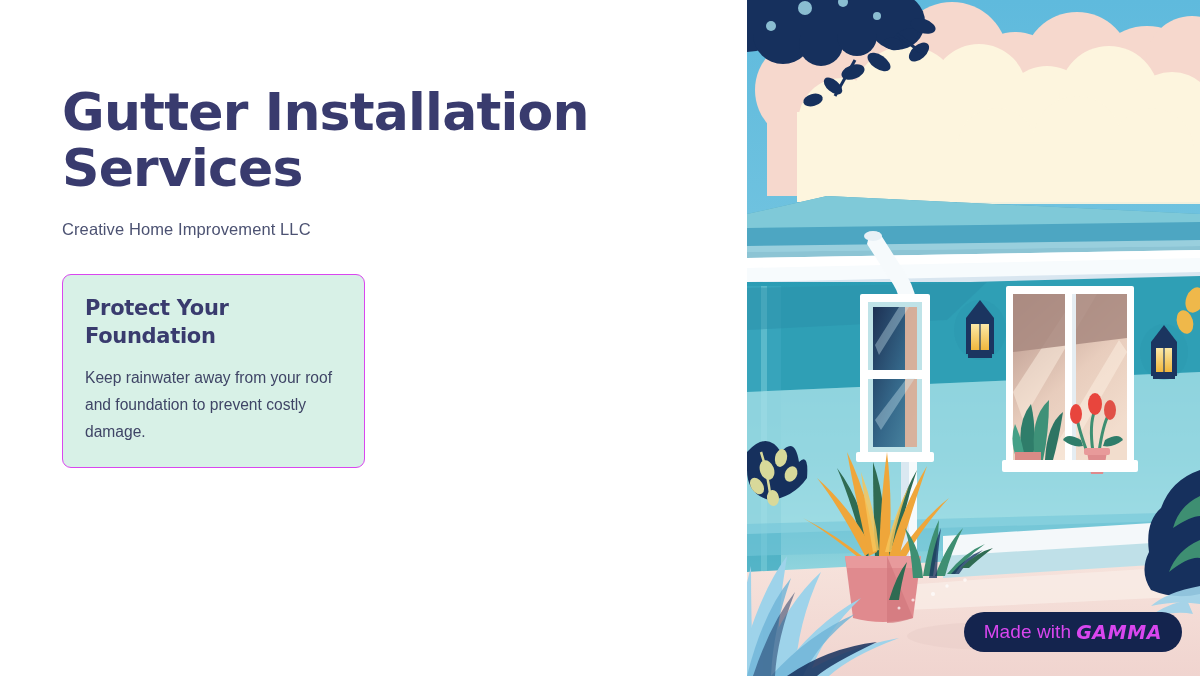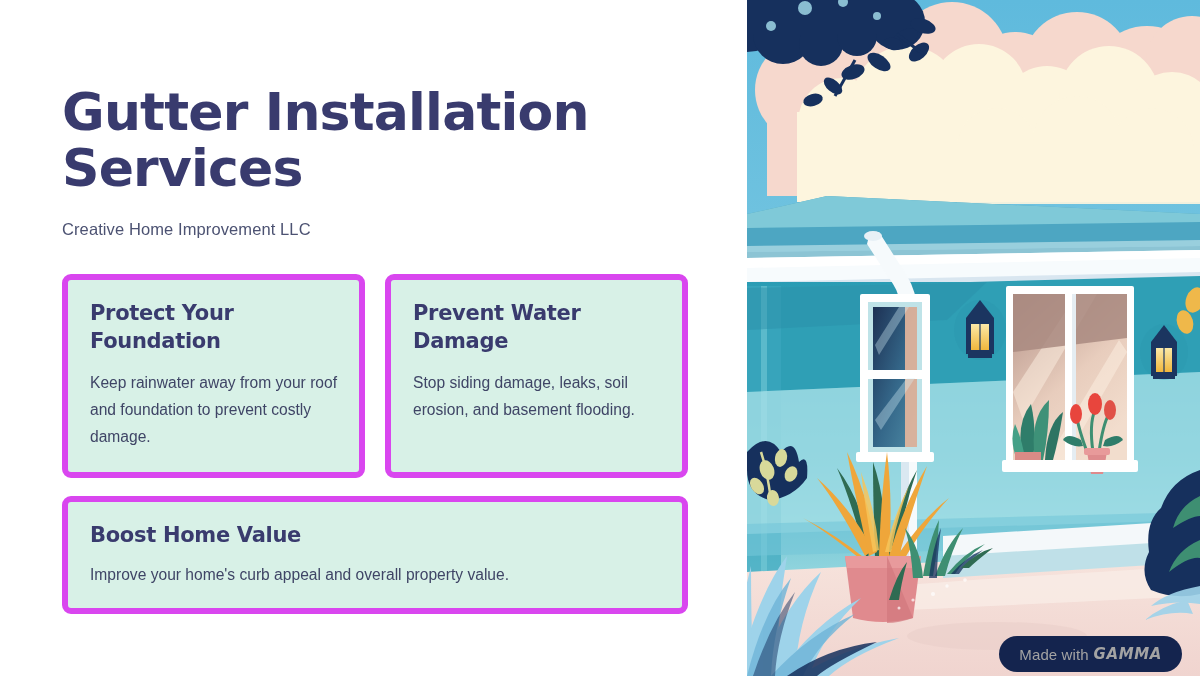--- a/index.html
+++ b/index.html
@@ -40,21 +40,21 @@
     font-size: 16.5px;
     font-weight: 400;
     color: #4c5272;
     letter-spacing: 0.1px;
   }
 
   .cards { margin-top: 35px; width: 626px; }
   .card-row { display: flex; gap: 20px; }
   .card {
     background: #d8f1e7;
-    border: 6px solid #d946ef;
+    border: 1px solid #d946ef;
     border-radius: 9px;
     padding: 20px 22px 22px 22px;
   }
   .card.half { width: 303px; min-height: 190px; }
   .card.full { width: 626px; margin-top: 18px; min-height: 103px; padding-bottom: 20px; }
   .card-title {
     font-size: 21px;
     font-weight: 800;
     line-height: 1.32;
     color: #393b6e;
@@ -77,26 +77,26 @@
     height: 676px;
     flex: 0 0 453px;
     overflow: hidden;
   }
   .art-pane svg { display: block; width: 453px; height: 676px; }
 
   
   .gamma-badge {
     position: absolute;
     right: 18px;
-    bottom: 4px;
+    bottom: 24px;
     background: #14244e;
-    color: #a3a3a3;
+    color: #d946ef;
     border-radius: 999px;
     padding: 9px 20px;
-    font-size: 15px;
+    font-size: 19px;
     display: flex;
     align-items: center;
     gap: 5px;
     letter-spacing: 0.1px;
     z-index: 5;
     white-space: nowrap;
   }
   .gamma-badge .made { font-weight: 400; }
   .gamma-badge .brand {
     font-weight: 800;
@@ -118,31 +118,23 @@
 
     <div class="cards">
 
       <div class="card-row">
 
         <div class="card half">
           <div class="card-title">Protect Your Foundation</div>
           <div class="card-body">Keep rainwater away from your roof and foundation to prevent costly damage.</div>
         </div>
 
-        <div class="card half">
-          <div class="card-title">Prevent Water Damage</div>
-          <div class="card-body">Stop siding damage, leaks, soil erosion, and basement flooding.</div>
-        </div>
 
       </div>
 
-      <div class="card full">
-        <div class="card-title">Boost Home Value</div>
-        <div class="card-body">Improve your home's curb appeal and overall property value.</div>
-      </div>
 
     </div>
   </div>
 
   <div class="art-pane">
     <svg viewBox="0 0 453 676" xmlns="http://www.w3.org/2000/svg">
       <defs>
         <linearGradient id="skyGrad" x1="0" y1="0" x2="0" y2="1">
           <stop offset="0%" stop-color="#5fbadd"></stop>
           <stop offset="100%" stop-color="#8fd3e4"></stop>

